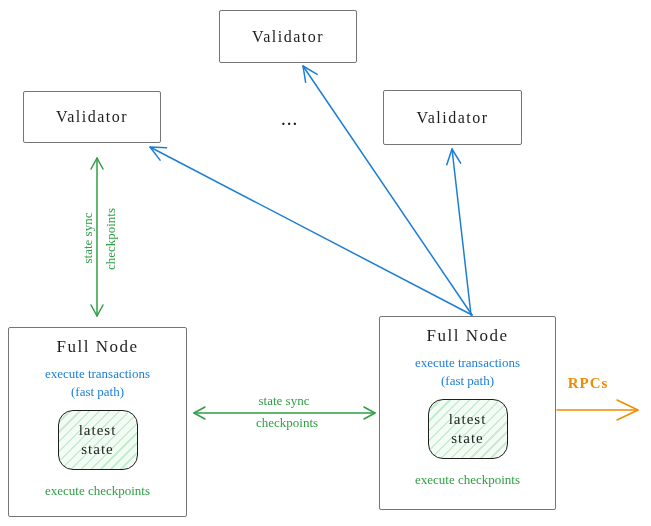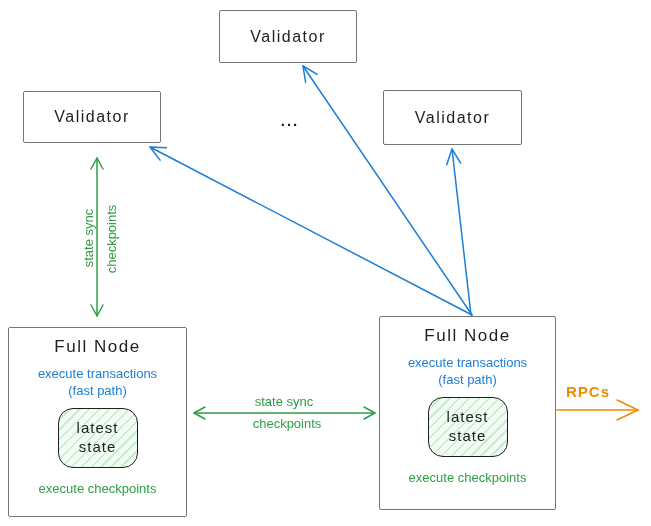--- a/index.html
+++ b/index.html
@@ -1,21 +1,21 @@
 <!DOCTYPE html>
 <html style="--c-blue: #1c7ed6; --c-green: #2f9e44; --c-orange: #f08c00; --c-ink: #1e1e1e; --c-box-border: #757575; --c-state-fill: #f2fbf4; --c-state-hatch: #c8ecd0;"><head>
 <meta charset="utf-8">
 <style>
   html, body { margin: 0; padding: 0; background: #ffffff; }
   .canvas {
     position: relative;
     width: 651px;
     height: 526px;
     background: #ffffff;
-    font-family: Liberation Sans, sans-serif;
+    font-family: Liberation Serif, serif;
     color: var(--c-ink, #1e1e1e);
     overflow: hidden;
   }
   svg.edges { position: absolute; left: 0; top: 0; z-index: 1; }
   .edge-line { fill: none; stroke-width: 1.5; stroke-linecap: round; }
   .stroke-green  { stroke: var(--c-green,  #2f9e44); }
   .stroke-blue   { stroke: var(--c-blue,   #1c7ed6); }
   .stroke-orange { stroke: var(--c-orange, #f08c00); }
   .mk { fill: none; stroke-width: 1.5; stroke-linecap: round; stroke-linejoin: round; }
 
@@ -147,15 +147,15 @@
     <div class="fn-green">execute checkpoints</div>
   </div>
 
   <div class="lbl lbl-vert lbl-green" style="left:88px; top:238px;">state sync</div>
   <div class="lbl lbl-vert lbl-green" style="left:111px; top:239px;">checkpoints</div>
 
   <div class="lbl lbl-green" style="left:284px; top:401px;">state sync</div>
   <div class="lbl lbl-green" style="left:287px; top:423px;">checkpoints</div>
 
 
-  <div class="lbl lbl-orange" style="left:588px; top:391px;">RPCs</div>
+  <div class="lbl lbl-orange" style="left:588px; top:383px;">RPCs</div>
 
 </div>
 
 </body></html>

